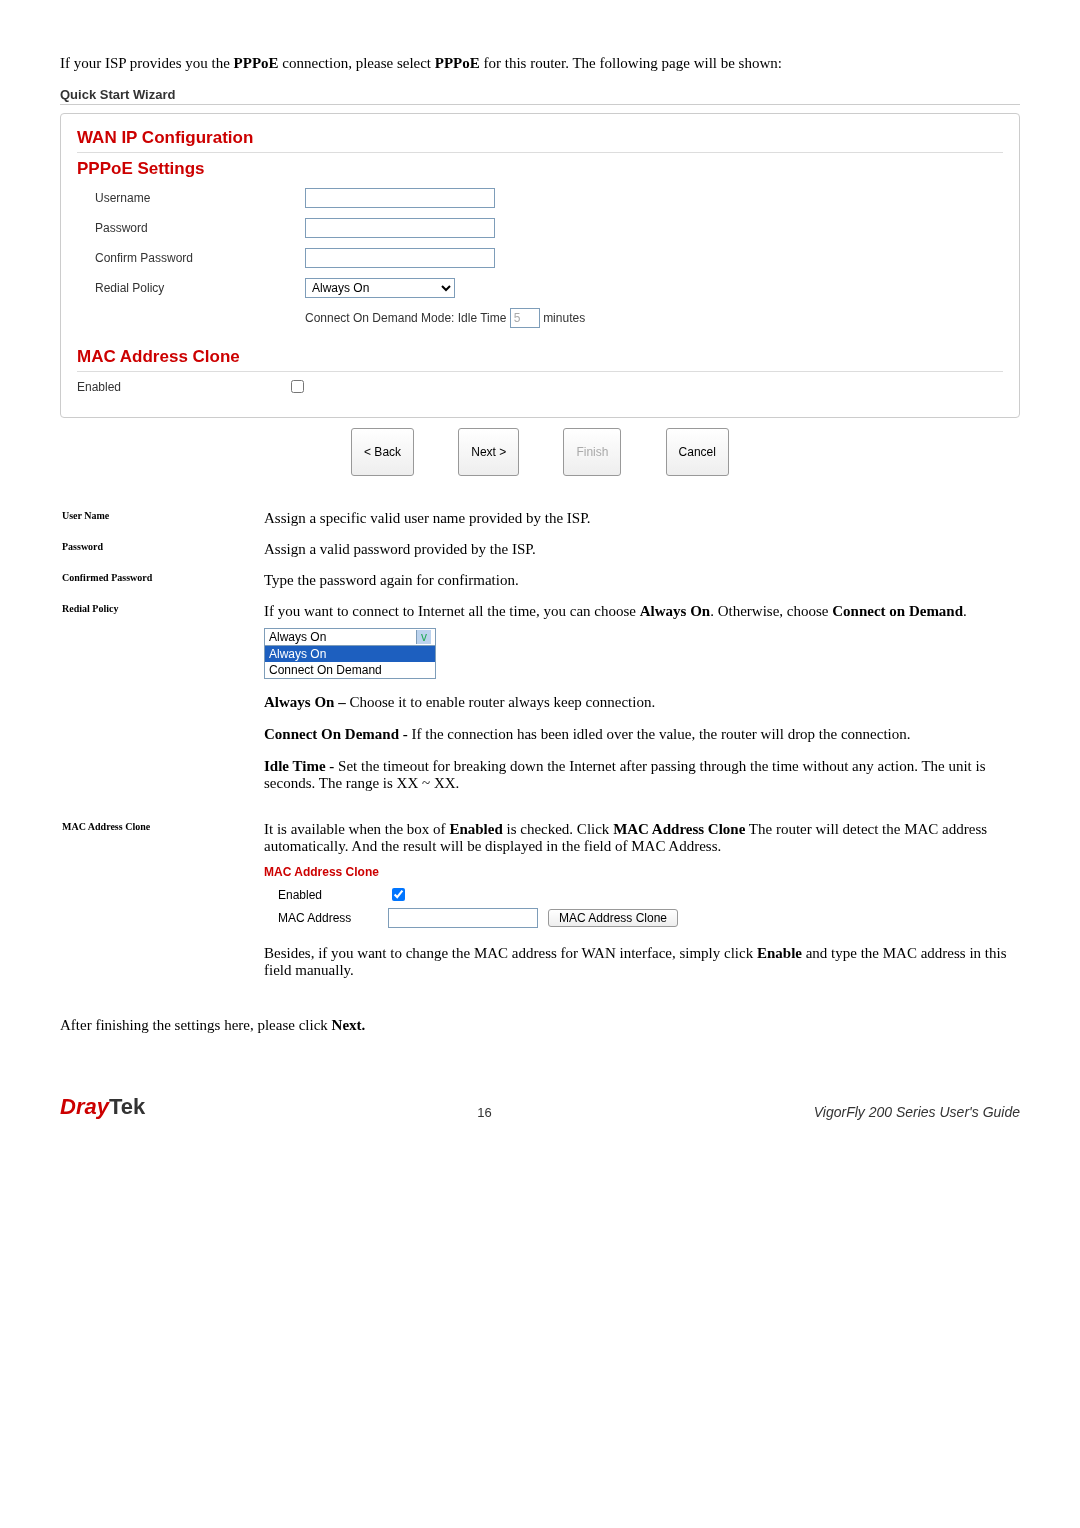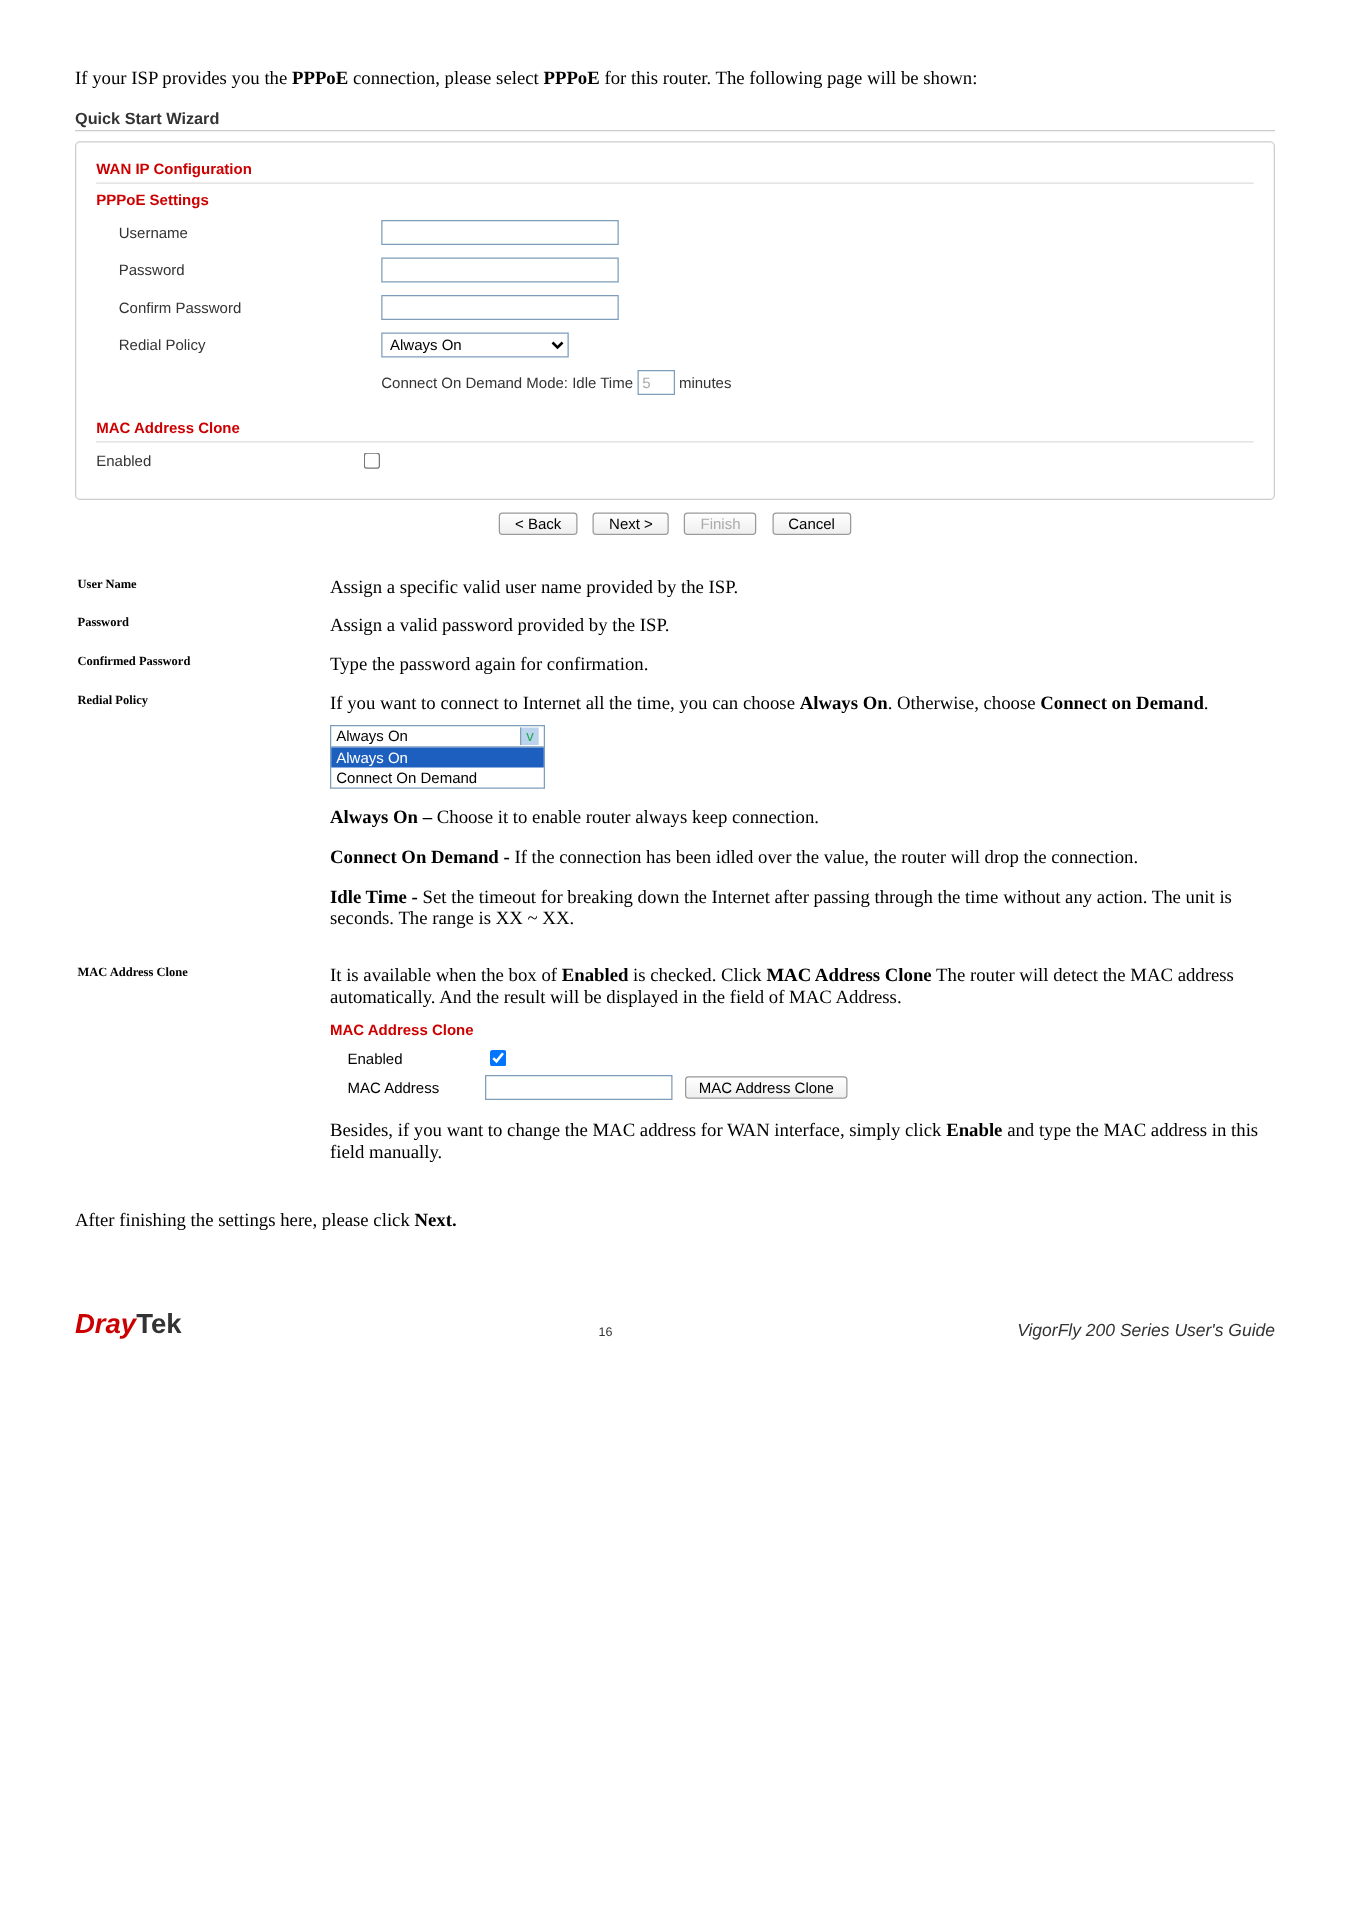--- a/index.html
+++ b/index.html
@@ -25,21 +25,21 @@
   border-radius: 4px;
   margin-top: 6px;
   padding: 8px 16px 16px 16px;
   font-family: Arial, sans-serif;
   font-size: 12px;
   color: #333;
 }
 .section-head {
   color: #c00;
   font-weight: bold;
-  font-size: 12px;
+  font-size: 17px;
   padding: 6px 0 4px 0;
   border-bottom: 1px solid #ddd;
 }
 .row {
   display: flex;
   align-items: center;
   padding: 5px 0;
 }
 .row .label {
   width: 210px;
@@ -60,25 +60,25 @@
 select {
   padding: 0 2px;
 }
 .btnrow {
   text-align: center;
   margin-top: 10px;
 }
 .btn {
   font-family: Arial, sans-serif;
   font-size: 12px;
-  padding: 1px 12px;
+  padding: 16px 12px;
   border: 1px solid #999;
   border-radius: 3px;
   background: linear-gradient(#fff,#eee);
-  margin: 0 4px;
+  margin: 0 20px;
 }
 .btn:disabled, .btn.disabled {
   color: #aaa;
 }
 .def-table {
   margin-top: 26px;
   width: 100%;
 }
 .def-table td.term {
   width: 200px;
@@ -145,21 +145,21 @@
   font-family: Arial, sans-serif;
   text-align: center;
 }
 .logo {
   font-weight: bold;
   font-size: 22px;
   font-style: italic;
 }
 .logo .dray { color: #c00; }
 .logo .tek { color: #333; font-style: normal; }
-.pagenum { font-size: 10px; color: #333; margin-left: 10px; }
+.pagenum { font-size: 13px; color: #333; margin-left: 10px; }
 .guide { font-size: 14px; color: #333; font-style: italic; }
 hr.top {
   border: none;
   border-top: 1px solid #ccc;
   margin: 2px 0 8px 0;
 }
 .chev {
   width: 14px; text-align: center; background: #bcd3ee; color: #2a5;
   border-left: 1px solid #7e9db9;
 }

